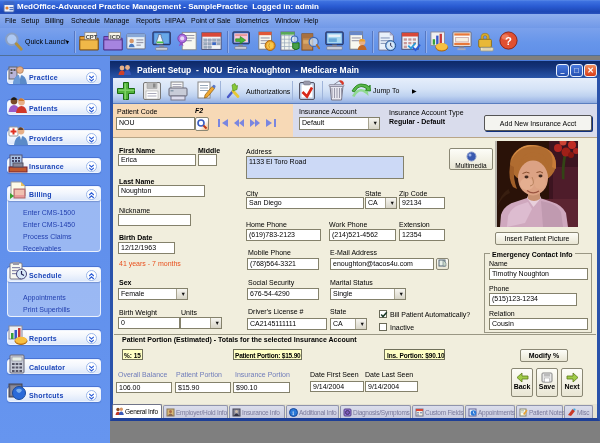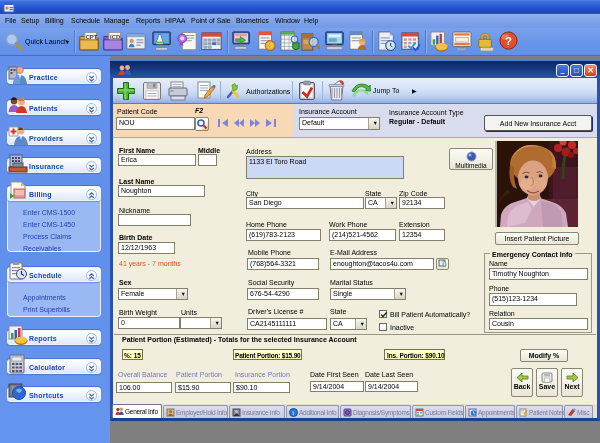--- a/index.html
+++ b/index.html
@@ -53,20 +53,21 @@
 <body>
 
 <div class="a" id="tbar">
   <svg class="a" style="left:3px;top:1px" width="12" height="12" viewBox="0 0 12 12">
       <rect x="1" y="1" width="10" height="10" rx="1" fill="#e8eefc" stroke="#4a6ab0"></rect>
       <rect x="1" y="1" width="10" height="3" fill="#3a66c8"></rect>
       <circle cx="4" cy="7" r="1.6" fill="#e08030"></circle>
       <rect x="6.5" y="6" width="4" height="1.2" fill="#4a70c0"></rect>
       <rect x="6.5" y="8" width="4" height="1.2" fill="#4a70c0"></rect>
     </svg>
+  <span class="txt">MedOffice-Advanced Practice Management - SamplePractice&nbsp; Logged in: admin</span>
 </div>
 
 <div class="a" id="menubar">
     <span style="left:5px">File</span>
     <span style="left:21px">Setup</span>
     <span style="left:45px">Billing</span>
     <span style="left:71px">Schedule</span>
     <span style="left:104px">Manage</span>
     <span style="left:136px">Reports</span>
     <span style="left:165px">HIPAA</span>
@@ -427,20 +428,21 @@
 </div>
 
 <div class="a" id="win"></div>
 <div class="a" id="wtitle">
   <svg class="a" style="left:8px;top:3px" width="14" height="12" viewBox="0 0 14 12">
       <circle cx="4" cy="4" r="2.4" fill="#e8b088"></circle>
       <path d="M0.5 11 Q1 6.5 4 6.5 Q7 6.5 7.5 11 Z" fill="#d04028"></path>
       <circle cx="9.5" cy="3.5" r="2.4" fill="#e8b088"></circle>
       <path d="M6 11 Q6.5 6 9.5 6 Q12.5 6 13 11 Z" fill="#3858b8"></path>
     </svg>
+  <span class="txt">Patient Setup&nbsp; -&nbsp; NOU&nbsp; Erica Noughton&nbsp; - Medicare Main</span>
   <div class="wbtn b" style="left:446px;line-height:16px">–</div>
   <div class="wbtn b" style="left:460px">□</div>
   <div class="wbtn r" style="left:474px">✕</div>
 </div>
 <div class="a" id="wtool">
   <div id="wicons">
   <svg class="a" style="left:3px;top:3px" width="20" height="20" viewBox="0 0 20 20">
         <path d="M7.5 1.5 h5 v6 h6 v5 h-6 v6 h-5 v-6 h-6 v-5 h6 Z" fill="#54b43c" stroke="#1a6a10" stroke-width="1"></path>
         <path d="M8.5 2.5 h1.5 v16 h-1.5 Z M2.5 8.5 h16 v1.5 h-16 Z" fill="#88d870" opacity=".8"></path>
       </svg>

